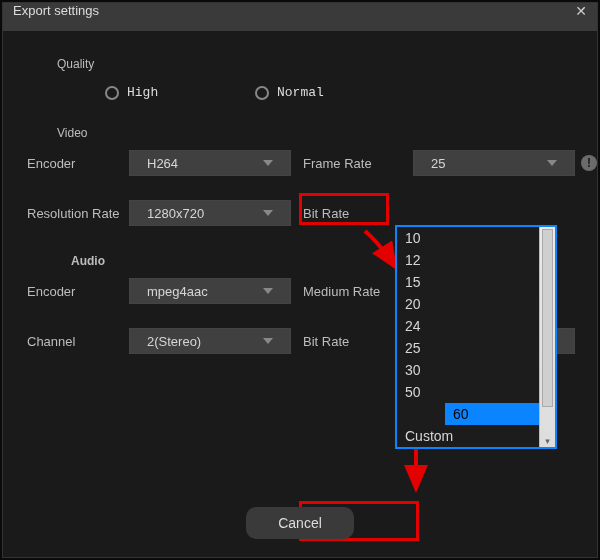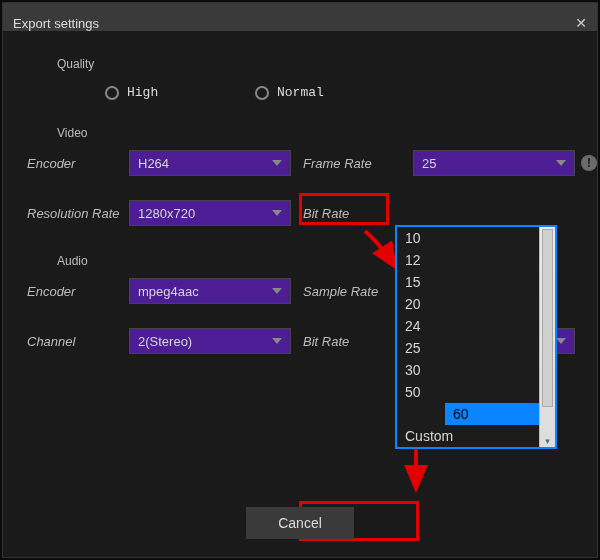--- a/index.html
+++ b/index.html
@@ -17,40 +17,40 @@
     height: 556px;
     margin: 2px;
     background: #1a1a1a;
     border: 1px solid #333;
     position: relative;
   }
   .titlebar {
     height: 28px;
     background: #3a3a3a;
     display: flex;
-    align-items: flex-end;
+    align-items: flex-start;
     justify-content: space-between;
     padding: 0 10px;
     color: #ddd;
   }
   .titlebar .title { font-size: 13px; }
   .titlebar .close { font-size: 14px; color: #ccc; cursor: pointer; }
 
   .body {
     padding: 16px 24px 0 24px;
   }
 
   .sect-h {
     color: #bdbdbd;
     font-size: 12px;
     margin: 14px 0 10px 30px;
   }
   .sect-h.quality { margin-top: 10px; margin-bottom: 14px; }
   .sect-h.video { margin-left: 30px; margin-top: 26px; }
-  .sect-h.audio { margin-left: 30px; margin-top: 28px; }
+  .sect-h.audio { margin-left: 44px; margin-top: 28px; font-weight: bold; }
 
   .quality-row {
     display: flex;
     align-items: center;
     gap: 0;
     margin-left: 78px;
   }
   .radio-opt { display: flex; align-items: center; gap: 8px; cursor: pointer; font-family: Liberation Mono, monospace; }
   .radio-opt.high { width: 150px; }
   .radio-opt.medium { width: 180px; }
@@ -61,31 +61,31 @@
   .radio-opt.medium .radio-label { color: #1e90ff; }
 
   .grid {
     display: grid;
     grid-template-columns: 96px 162px 110px 162px 20px;
     column-gap: 6px;
     row-gap: 24px;
     align-items: center;
     margin-top: 4px;
   }
-  .lbl { color: #bdbdbd; font-size: 13px; font-style: italic; }
+  .lbl { color: #bdbdbd; font-size: 13px; }
   .lbl.right { text-align: left; padding-left: 6px; }
   .select {
     height: 26px;
     border: 1px solid #444;
-    background: #4c1d95;
+    background: #404040;
     color: #d6d6d6;
     display: flex;
     align-items: center;
     justify-content: space-between;
-    padding: 0 8px;
+    padding: 0 17px;
     cursor: pointer;
     position: relative;
   }
   .select .caret {
     width: 0; height: 0; border-left: 5px solid transparent; border-right: 5px solid transparent; border-top: 6px solid #888;
   }
   .framerate-lbl-wrap {
     position: relative;
   }
   .warn {
@@ -136,21 +136,21 @@
     position: absolute;
     bottom: 18px;
     left: 0; right: 0;
     display: flex;
     justify-content: center;
     gap: 16px;
   }
   .btn {
     width: 108px; height: 32px;
     display: flex; align-items: center; justify-content: center;
-    font-size: 14px; cursor: pointer;
+    font-size: 14px; cursor: pointer; border-radius: 10px;
   }
   .btn.cancel { background: #3a3a3a; color: #ddd; }
   .btn.ok { background: #0a84ff; color: #fff; }
 
 </style>
 </head>
 <body>
 
 <div class="dialog">
 
@@ -199,21 +199,21 @@
         <div></div>
     </div>
 
     <div class="sect-h audio">Audio</div>
     <div class="grid">
       <div class="lbl">Encoder</div>
       <div class="select">
         <span>mpeg4aac</span>
         <span class="caret"></span>
       </div>
-      <div class="lbl right">Sample Rate</div>
+      <div class="lbl right">Medium Rate</div>
       <div></div>
         <div></div>
 
       <div class="lbl">Channel</div>
       <div class="select">
         <span>2(Stereo)</span>
         <span class="caret"></span>
       </div>
       <div class="lbl right">Bit Rate</div>
       <div class="select">

